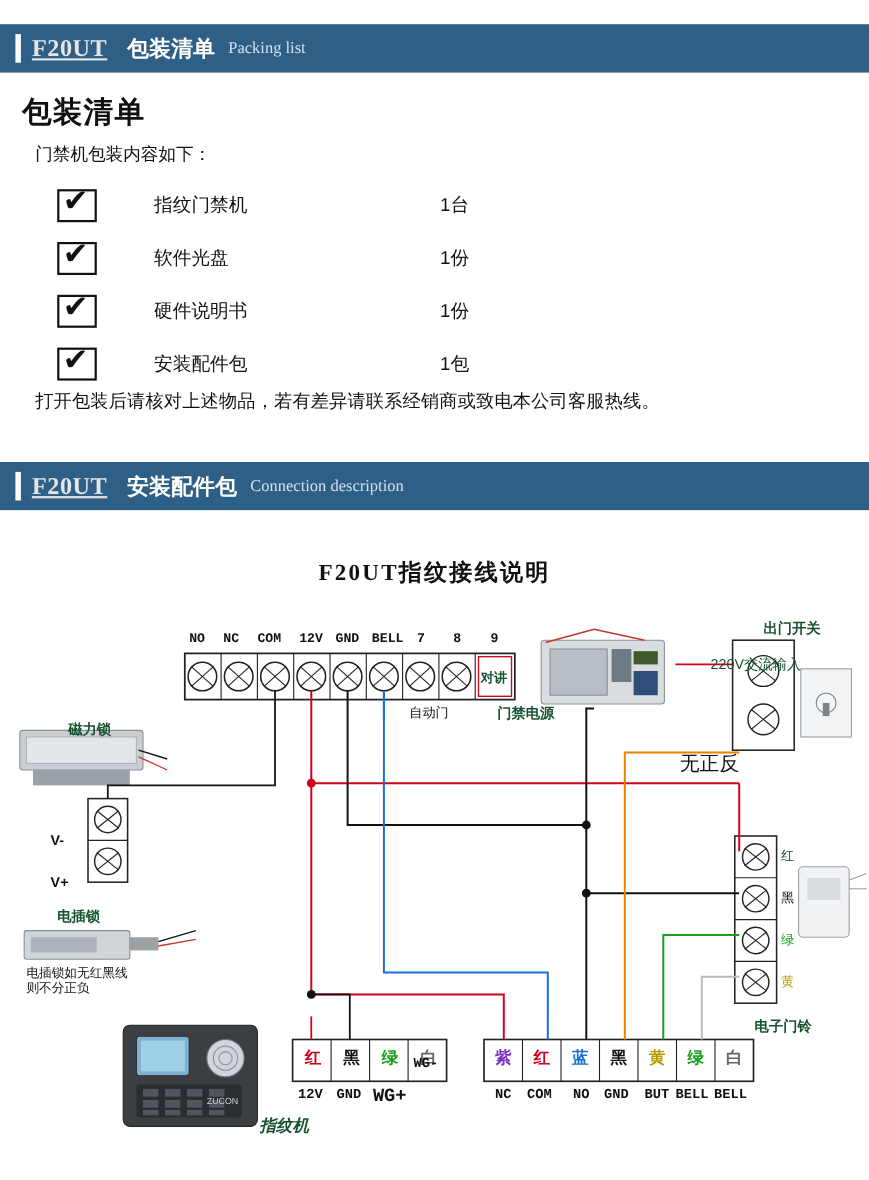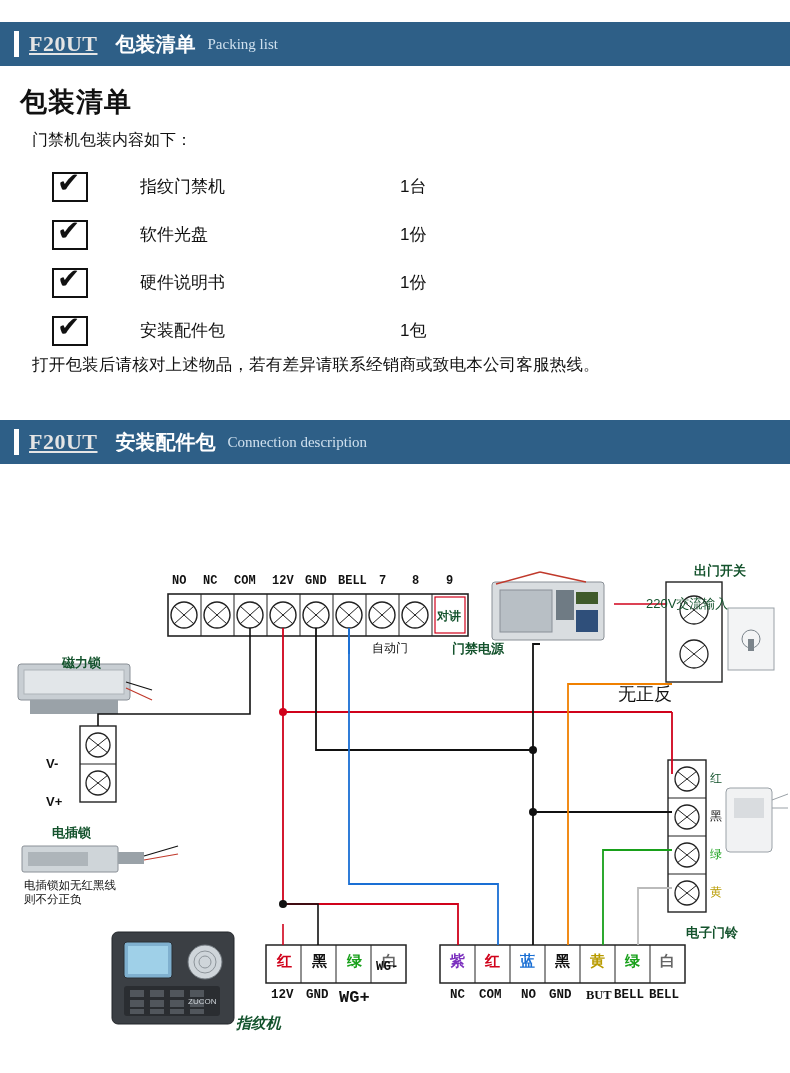--- a/index.html
+++ b/index.html
@@ -84,20 +84,21 @@
 </div>
 
 <div class="bar" id="bar2">
   <div class="tick"></div>
   <div class="model">F20UT</div>
   <div class="cn">安装配件包</div>
   <div class="en">Connection description</div>
 </div>
 
 <div id="diagram">
+  <div class="dg-title">F20UT指纹接线说明</div>
 
   <svg class="dg" viewBox="0 0 790 609">
 
     <g>
       <rect x="168" y="130" width="300" height="42" fill="#ffffff" stroke="#222" stroke-width="1.6"></rect>
       <line x1="201" y1="130" x2="201" y2="172" stroke="#222"></line>
       <line x1="234" y1="130" x2="234" y2="172" stroke="#222"></line>
       <line x1="267" y1="130" x2="267" y2="172" stroke="#222"></line>
       <line x1="300" y1="130" x2="300" y2="172" stroke="#222"></line>
       <line x1="333" y1="130" x2="333" y2="172" stroke="#222"></line>
@@ -327,18 +328,18 @@
   <div class="lbl bold" style="left:520px;top:488px;font-size:15px;color:#1a6fd4;">蓝</div>
   <div class="lbl bold" style="left:555px;top:488px;font-size:15px;">黑</div>
   <div class="lbl bold" style="left:590px;top:488px;font-size:15px;color:#b89b00;">黄</div>
   <div class="lbl bold" style="left:625px;top:488px;font-size:15px;color:#18a01a;">绿</div>
   <div class="lbl bold" style="left:660px;top:488px;font-size:15px;color:#666;">白</div>
 
   <div class="lbl bold mono" style="left:450px;top:524px;font-size:12.5px;">NC</div>
   <div class="lbl bold mono" style="left:479px;top:524px;font-size:12.5px;">COM</div>
   <div class="lbl bold mono" style="left:521px;top:524px;font-size:12.5px;">NO</div>
   <div class="lbl bold mono" style="left:549px;top:524px;font-size:12.5px;">GND</div>
-  <div class="lbl bold mono" style="left:586px;top:524px;font-size:12.5px;font-family:Liberation Serif, serif;">BUT</div>
+  <div class="lbl bold mono" style="left:586px;top:524px;font-size:12.5px;">BUT</div>
   <div class="lbl bold mono" style="left:614px;top:524px;font-size:12.5px;">BELL</div>
   <div class="lbl bold mono" style="left:649px;top:524px;font-size:12.5px;">BELL</div>
 
   <div class="lbl" style="left:188px;top:533px;font-size:8px;color:#cfd5da;">ZUCON</div>
 </div>
 
 </body></html>

